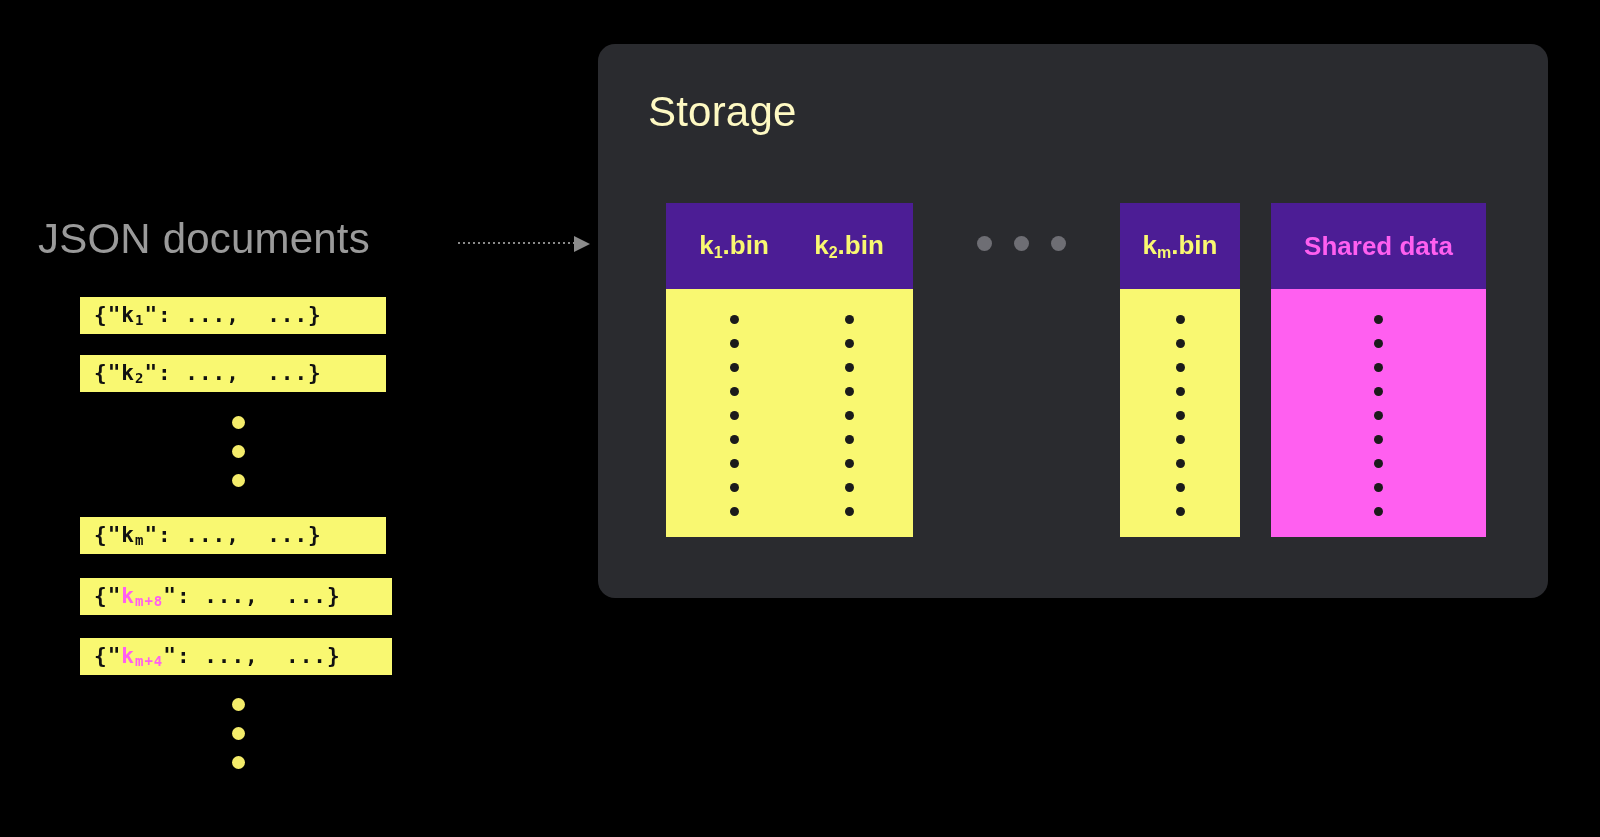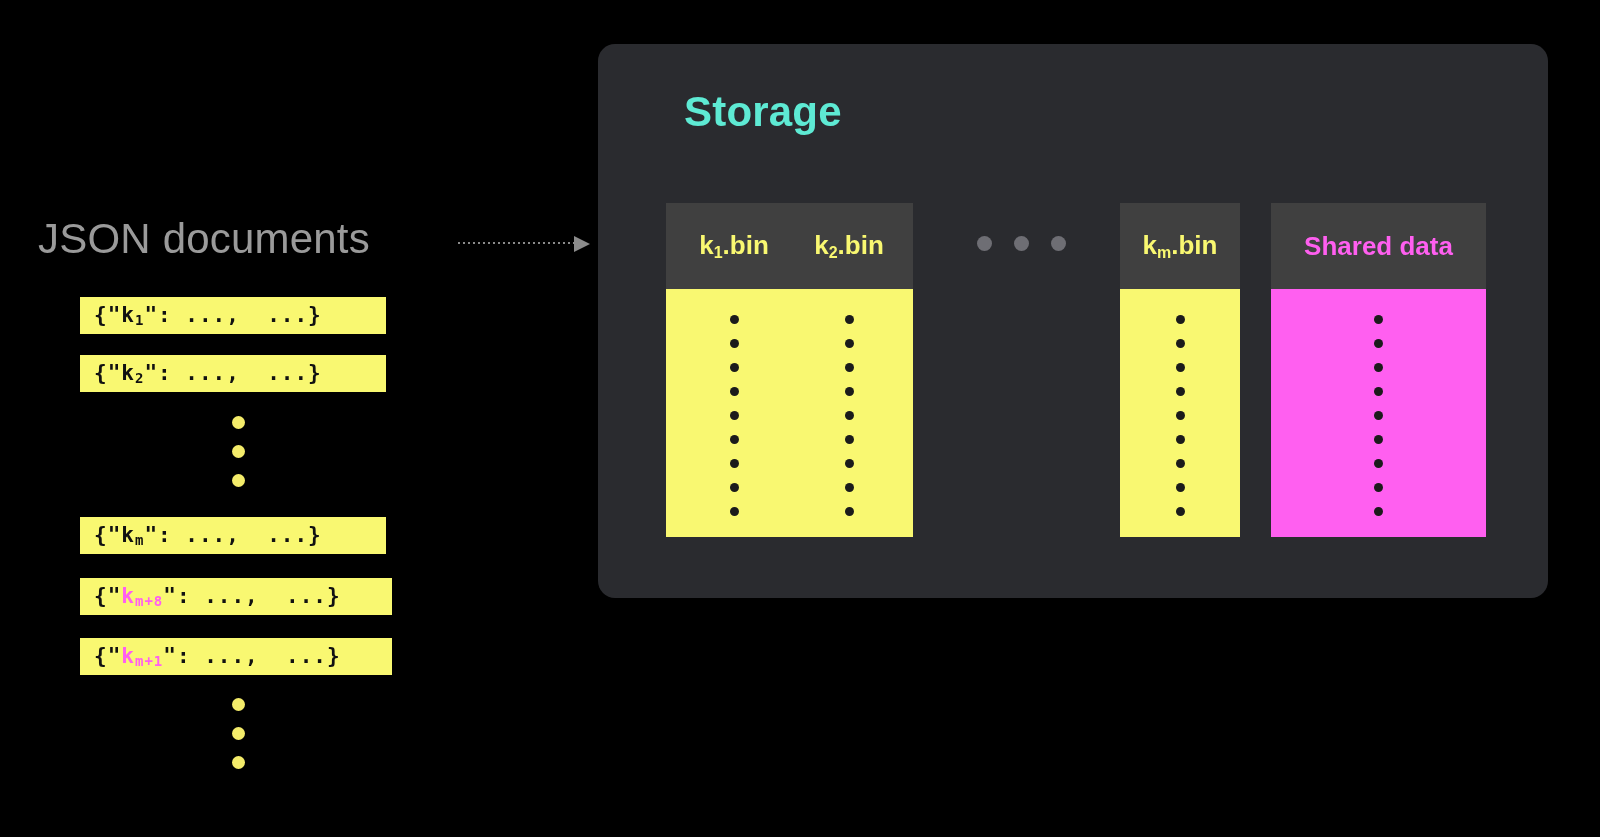--- a/index.html
+++ b/index.html
@@ -29,25 +29,25 @@
   .arrow-line{position:absolute;left:0;top:6px;width:118px;height:2px;
               background-image:linear-gradient(to right,#8b8b8b 0 2px,transparent 2px 5px);
               background-size:5px 2px;background-repeat:repeat-x;}
   .arrow-head{position:absolute;left:116px;top:0;width:0;height:0;
               border-top:8px solid transparent;border-bottom:8px solid transparent;
               border-left:16px solid #8b8b8b;}
 
   
   .panel{position:absolute;left:598px;top:44px;width:950px;height:554px;
          background:#2a2b2f;border-radius:17px;}
-  .panel-title{position:absolute;left:684px;top:88px;font-size:42px;color:#5eead4;
-               letter-spacing:.2px;font-weight:bold;}
+  .panel-title{position:absolute;left:648px;top:88px;font-size:42px;color:#fef9c3;
+               letter-spacing:.2px;}
 
   .bin{position:absolute;top:203px;}
-  .bin-head{background:#404040;height:86px;display:flex;align-items:center;
+  .bin-head{background:#4c1d95;height:86px;display:flex;align-items:center;
             justify-content:center;box-sizing:border-box;}
   .bin-head span{font-size:26px;font-weight:600;white-space:nowrap;}
   .bin-head .sub{font-size:16px;vertical-align:-4px;}
   .c-yellow{color:#f9f871;}
   .c-magenta{color:#ff5ff0;}
   .bin-body{display:flex;flex-direction:column;align-items:center;
             padding-top:26px;box-sizing:border-box;gap:15px;}
   .bin-body i{display:block;width:9px;height:9px;border-radius:50%;background:#1b1b1b;}
   .body-yellow{background:#f9f871;}
   .body-magenta{background:#ff5ff0;}
@@ -78,21 +78,21 @@
 
   <div class="doc-box" style="left:80px;top:517px;width:306px;height:37px;">
     <span>{"<b>k<span class="sub">m</span></b>": ...,&nbsp; ...}</span>
   </div>
 
   <div class="doc-box" style="left:80px;top:578px;width:312px;height:37px;">
     <span>{"<b class="key-hl">k<span class="sub">m+8</span></b>": ...,&nbsp; ...}</span>
   </div>
 
   <div class="doc-box" style="left:80px;top:638px;width:312px;height:37px;">
-    <span>{"<b class="key-hl">k<span class="sub">m+1</span></b>": ...,&nbsp; ...}</span>
+    <span>{"<b class="key-hl">k<span class="sub">m+4</span></b>": ...,&nbsp; ...}</span>
   </div>
 
   <div class="vdots-y" style="left:232px;top:698px;">
     <i></i>
     <i></i>
     <i></i>
   </div>
 
   <div class="arrow-wrap">
     <div class="arrow-line"></div>

